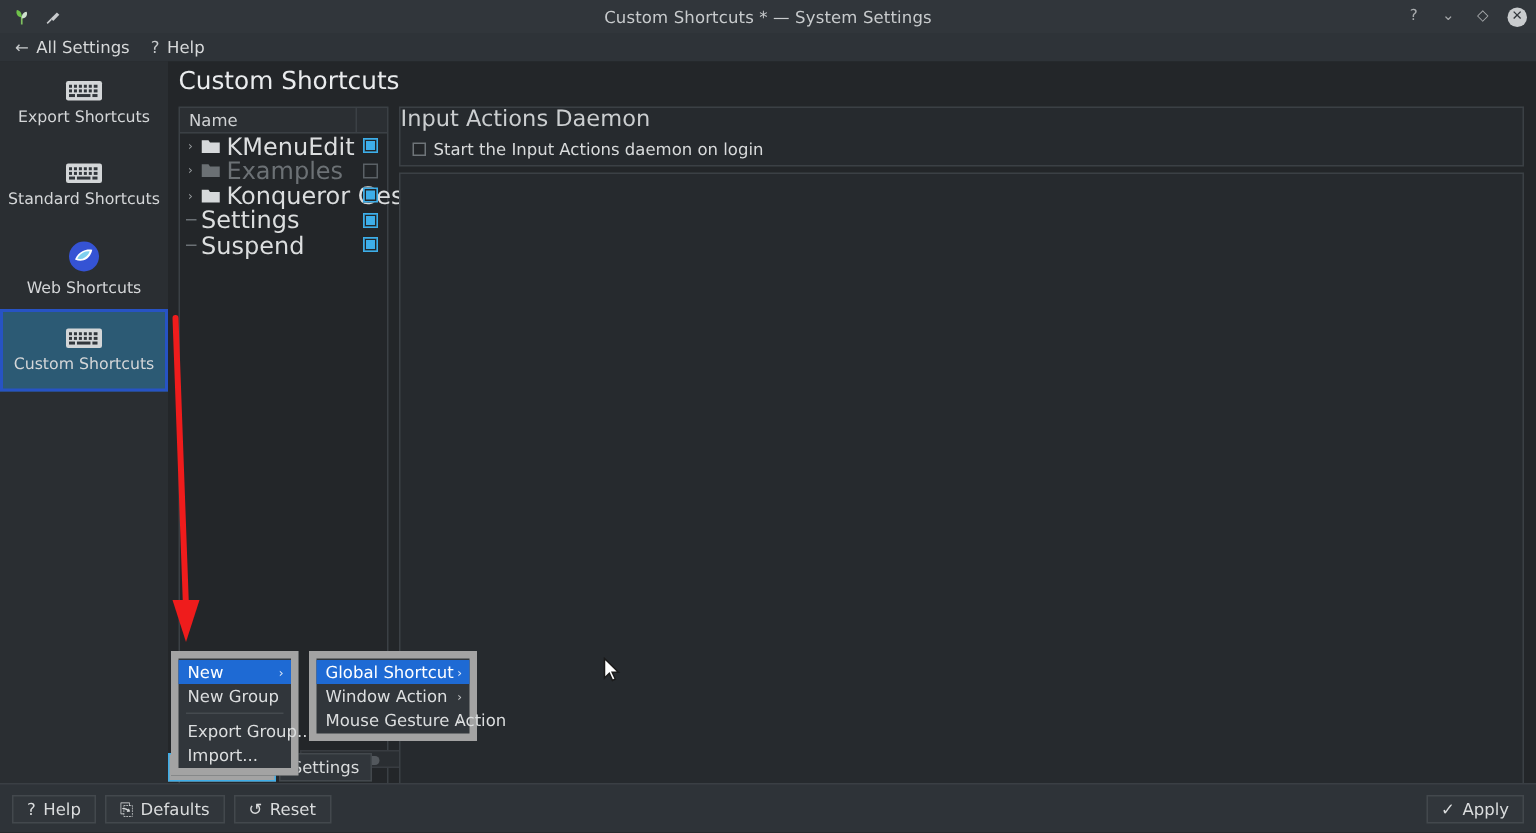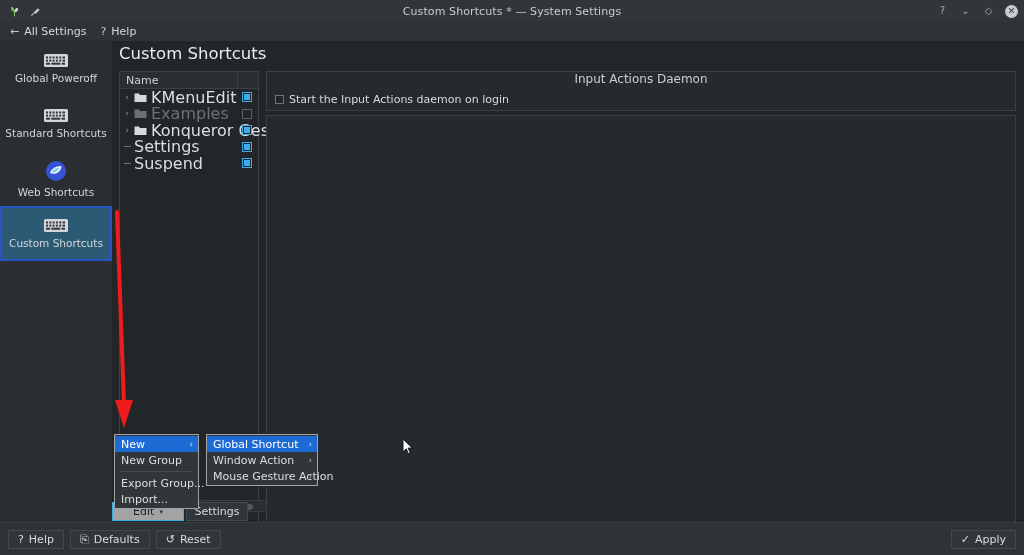--- a/index.html
+++ b/index.html
@@ -113,21 +113,21 @@
   .btn.primary { background:#a3a3a3; border-color:#3daee9; color:#1b2023; }
   .btn .caret { font-size:7px; opacity:.85; }
 
   
   .right-panel { position:absolute; left:154px; top:30px; width:750px; height:460px; }
   .groupbox {
     border:1px solid #3b4045; position:relative; background:#262a2e;
   }
   .gb-title {
     position:absolute; left:0; right:0; top:-1px; height:16px; line-height:16px;
-    text-align:center; font-size:12px; color:#cbced0;
+    font-size:15px; color:#cbced0;
   }
   .gb-title.with-check { display:flex; align-items:center; justify-content:center; gap:5px; }
   .cbox { width:9px; height:9px; border:1px solid #6e7479; background:#232629; display:inline-block; }
   #daemon-box { height:40px; }
   .daemon-row { position:absolute; left:8px; top:21px; display:flex; align-items:center; gap:5px; }
   .daemon-row span { font-size:11px; color:#d8dadb; }
   #gestures-box { margin-top:4px; height:415px; }
   .field-row { display:flex; align-items:center; gap:6px; margin-left:10px; }
   .field-label { font-size:11px; color:#787d81; text-align:right; }
   .spin {
@@ -143,21 +143,21 @@
   
   .footer {
     position:absolute; left:0; top:522px; width:1024px; height:33px;
     background:#2e3338; border-top:1px solid #3a3f44;
   }
   .footer-left { position:absolute; left:8px; top:7px; display:flex; gap:6px; }
   .footer-right { position:absolute; right:8px; top:7px; }
 
   
   .menu {
-    position:absolute; background:#31363b; border:1px solid #a3a3a3;
+    position:absolute; background:#31363b; border:5px solid #a3a3a3;
     padding:1px 0; z-index:40;
   }
   .menu-item {
     height:16px; display:flex; align-items:center; font-size:11px; color:#dcdedf;
     padding:0 6px; position:relative; cursor:default; white-space:nowrap;
   }
   .menu-item.sel { background:#1e6ad4; color:#ffffff; }
   .menu-item .arrow { position:absolute; right:5px; font-size:8px; opacity:.85; }
   .menu-sep { height:1px; background:#454a4f; margin:3px 5px; }
   #menu1 { left:114px; top:434px; width:85px; }
@@ -222,21 +222,21 @@
             <rect x="6.3" y="6.6" width="2" height="2"></rect>
           <rect x="9.6" y="6.6" width="2" height="2"></rect>
             <rect x="12.9" y="6.6" width="2" height="2"></rect>
           <rect x="16.2" y="6.6" width="2" height="2"></rect>
             <rect x="19.5" y="6.6" width="2.5" height="2"></rect>
           <rect x="3" y="9.7" width="4" height="2"></rect>
             <rect x="8.3" y="9.7" width="9" height="2"></rect>
           <rect x="18.6" y="9.7" width="3.4" height="2"></rect>
         </g>
       </svg>
-      <div class="side-label">Global Poweroff</div>
+      <div class="side-label">Export Shortcuts</div>
     </div>
 
     <div class="side-item">
       <svg class="kbd-ico" viewBox="0 0 26 15">
         <rect x="1" y="1" width="24" height="13" rx="1.5" fill="#d3d6d8"></rect>
         <g fill="#31363b">
           <rect x="3" y="3.5" width="2" height="2"></rect>
             <rect x="6.3" y="3.5" width="2" height="2"></rect>
           <rect x="9.6" y="3.5" width="2" height="2"></rect>
             <rect x="12.9" y="3.5" width="2" height="2"></rect>

